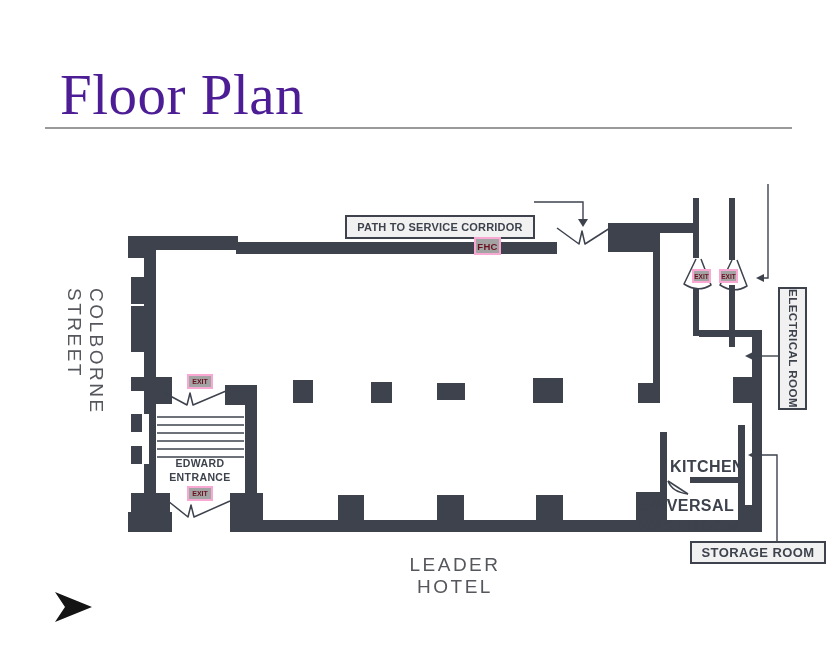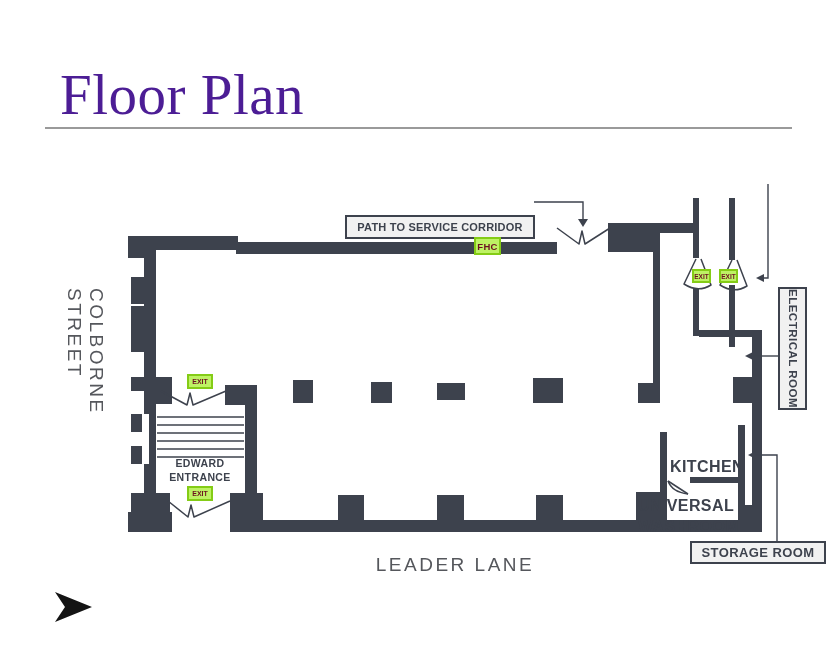--- a/index.html
+++ b/index.html
@@ -27,21 +27,21 @@
   #street-left{left:63px;top:288px;height:210px;font-size:19px;writing-mode:vertical-rl;
                display:flex;align-items:center;}
   #street-bottom{left:375px;top:554px;width:160px;font-size:19px;text-align:center;}
   
   .room-label{position:absolute;color:#3d424d;font-weight:bold;text-align:center;
               letter-spacing:0.4px;line-height:1.3;}
   #label-private-entrance{left:156px;top:457px;width:88px;font-size:10.5px;}
   #label-kitchen{left:670px;top:457px;width:72px;font-size:16px;}
   #label-washroom{left:638px;top:496px;width:78px;font-size:16px;}
   
-  .badge{position:absolute;box-sizing:border-box;background:#bef264;border:2px solid #84cc16;
+  .badge{position:absolute;box-sizing:border-box;background:#a3a3a3;border:2px solid #f9a8d4;
          color:#6b1020;font-weight:bold;display:flex;align-items:center;justify-content:center;}
   #badge-fhc{left:474px;top:237px;width:27px;height:18px;font-size:9.5px;letter-spacing:0.3px;}
   #badge-exit-vest-top{left:187px;top:374px;width:26px;height:15px;font-size:7px;}
   #badge-exit-vest-bottom{left:187px;top:486px;width:26px;height:15px;font-size:7px;}
   #badge-exit-corridor-l{left:692px;top:269px;width:19px;height:14px;font-size:6.5px;}
   #badge-exit-corridor-r{left:719px;top:269px;width:19px;height:14px;font-size:6.5px;}
   
   #pointer{position:absolute;left:55px;top:592px;width:37px;height:30px;background:#141414;
            clip-path:polygon(0 0,100% 50%,0 100%,27% 50%);}
 </style>
@@ -135,21 +135,21 @@
       <polygon points="745,356 753,352 753,360"></polygon>
       <polygon points="748,455 756,451 756,459"></polygon>
     </g>
   </svg>
 
   <div id="callout-service-corridor" class="callout">PATH TO SERVICE CORRIDOR</div>
   <div id="callout-electrical-room" class="callout">ELECTRICAL ROOM</div>
   <div id="callout-storage-room" class="callout">STORAGE ROOM</div>
 
   <div id="street-left" class="street">COLBORNE STREET</div>
-  <div id="street-bottom" class="street">LEADER LANE</div>
+  <div id="street-bottom" class="street">LEADER HOTEL</div>
 
   <div id="label-private-entrance" class="room-label">EDWARD ENTRANCE</div>
   <div id="label-kitchen" class="room-label">KITCHEN</div>
   <div id="label-washroom" class="room-label">UNIVERSAL WASHROOM</div>
 
   <div id="badge-fhc" class="badge">FHC</div>
   <div id="badge-exit-vest-top" class="badge">EXIT</div>
   <div id="badge-exit-vest-bottom" class="badge">EXIT</div>
   <div id="badge-exit-corridor-l" class="badge">EXIT</div>
   <div id="badge-exit-corridor-r" class="badge">EXIT</div>

